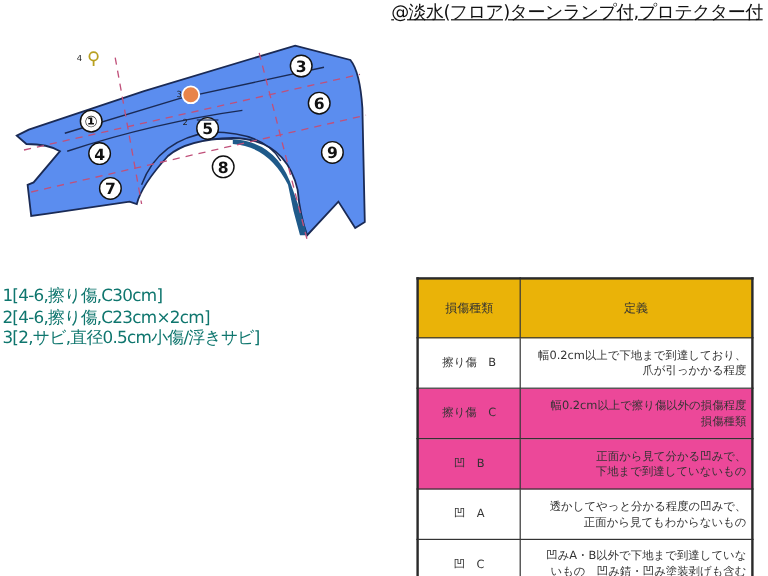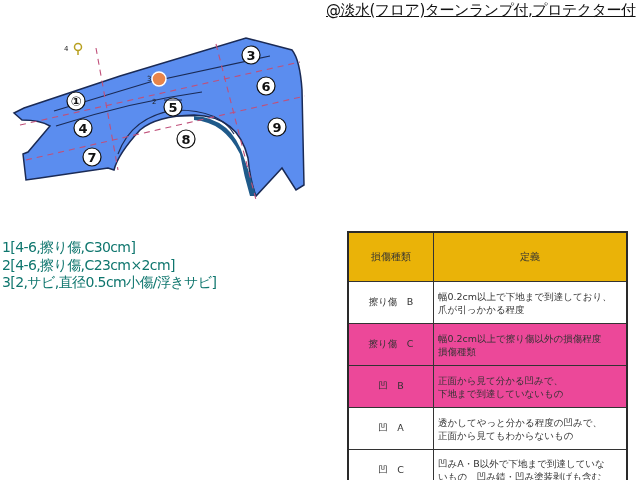--- a/index.html
+++ b/index.html
@@ -9,21 +9,21 @@
              white-space: nowrap; color: #111; text-decoration: underline; }
     .diagram { position: absolute; left: 0; top: 30px; width: 310px; height: 170px; }
     .notes { position: absolute; left: 2px; top: 239px; font-size: 14px; line-height: 17.5px;
              letter-spacing: -0.6px; color: #0f766e; }
     .notes div { white-space: nowrap; }
     table.def { position: absolute; left: 347px; top: 231px; width: 281px; border-collapse: collapse;
                 border: 2px solid #2a2a2a; font-size: 9.5px; color: #333; }
     table.def th, table.def td { border: 1px solid #333; }
     table.def th { background: #eab308; font-weight: normal; height: 14px; padding: 17px; font-size: 10px; }
     table.def td.k { width: 82px; text-align: center; }
-    table.def td.v { padding: 3px 4px; line-height: 13px; text-align: left; margin-top: 47px; }
+    table.def td.v { padding: 3px 4px; line-height: 13px; text-align: right; margin-top: 47px; }
     table.def tr.r { height: 42px; }
     table.def tr.pink td { background: #ec4899; }
     table.def tr.white td { background: #ffffff; }
   </style>
 </head>
 <body>
 
 <div class="title">@淡水(フロア)ターンランプ付,プロテクター付</div>
 
 <svg class="diagram" viewBox="0 0 310 170" xmlns="http://www.w3.org/2000/svg">

